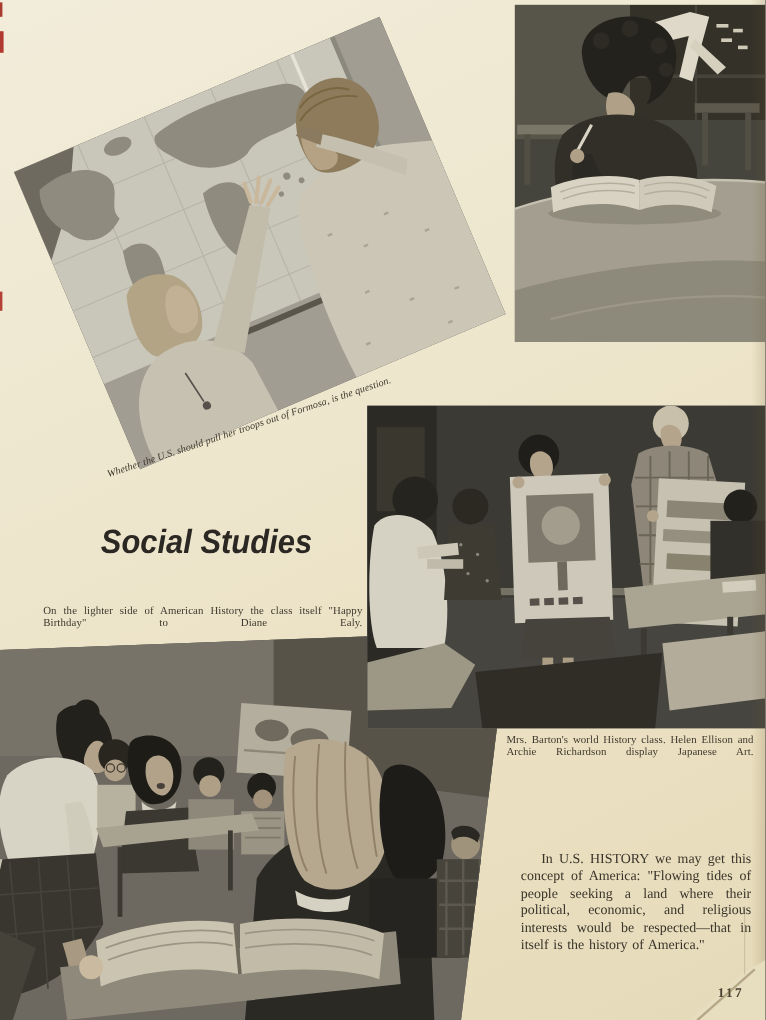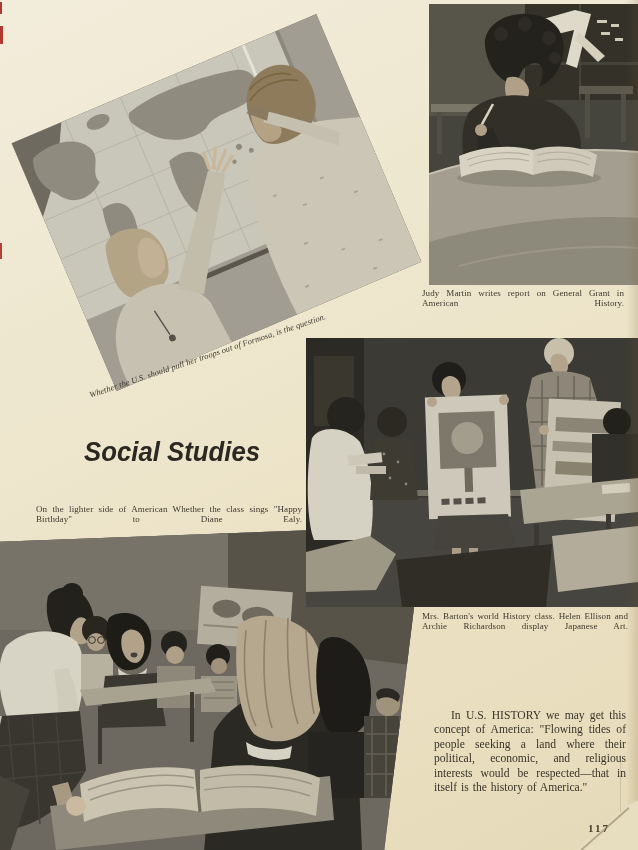--- a/index.html
+++ b/index.html
@@ -25,21 +25,21 @@
     font-family:"Liberation Sans",sans-serif;font-weight:bold;font-style:italic;
     font-size:28px;color:#2b2823;transform:scaleX(.92);transform-origin:left center;
     letter-spacing:0;z-index:5;white-space:nowrap;
   }
   .quote{
     position:absolute;left:434px;top:697px;width:192px;
     font-size:11.6px;line-height:14.5px;text-align:justify;text-indent:17px;
     color:#3a342b;z-index:5;word-spacing:1px;
   }
   .pagenum{
-    position:absolute;left:578px;top:822px;width:42px;text-align:center;
+    position:absolute;left:578px;top:822px;width:42px;text-align:right;
     font-size:11px;font-weight:bold;letter-spacing:2px;color:#4a4030;z-index:7;
   }
   
   .photo-map{left:51px;top:68px;width:331px;height:269px;transform:rotate(-23deg);z-index:2;}
   .photo-judy{left:429px;top:4px;width:209px;height:281px;z-index:2;}
   .photo-art{left:306px;top:338px;width:332px;height:269px;z-index:3;}
   .photo-class{
     left:-12px;top:518px;width:446px;height:334px;z-index:1;
     clip-path:polygon(2px 24px,436px 8px,396px 334px,0px 334px);
   }
@@ -230,21 +230,20 @@
       <path d="M0,170 C60,150 150,142 209,148 L209,281 L0,281 Z" fill="#a39e8f"></path>
       <path d="M0,170 C60,150 150,142 209,148" stroke="#c6c1b0" stroke-width="2" fill="none"></path>
       <ellipse cx="100" cy="174" rx="72" ry="9" fill="#7e7a6c" opacity=".5"></ellipse>
       <path d="M30,152 C52,142 84,140 104,146 L104,171 C82,163 52,165 32,173 Z" fill="#d8d3c3"></path>
       <path d="M104,146 C124,140 152,142 168,151 L164,173 C146,165 122,165 104,171 Z" fill="#cfcaba"></path>
       <path d="M38,156 C58,148 84,147 100,151 M40,162 C60,154 84,153 100,157 M108,151 C126,146 148,148 162,155 M108,158 C126,153 148,155 160,161" stroke="#b4ae9e" stroke-width="1.2" fill="none"></path>
       <path d="M0,238 C70,218 150,210 209,214 L209,281 L0,281 Z" fill="#8e8a7b"></path>
       <path d="M30,262 C90,246 160,240 209,244" stroke="#9c9788" stroke-width="2" fill="none"></path>
     </svg>
   </figure>
-  <div class="cap" style="left:422px;top:288px;width:202px;">Judy Martin writes report on General Grant in American History.</div>
 
   <figure class="photo photo-art">
     <svg viewBox="0 0 332 269">
       <rect width="332" height="269" fill="#474540"></rect>
       <rect x="58" y="0" width="274" height="160" fill="#3b3a34"></rect>
       <rect x="70" y="152" width="262" height="6" fill="#847f70" opacity=".8"></rect>
       <rect x="0" y="0" width="58" height="216" fill="#2c2a25"></rect>
       <rect x="8" y="18" width="40" height="70" fill="#3a372f"></rect>
       <rect x="8" y="100" width="40" height="84" fill="#37342c"></rect>
 
@@ -310,21 +309,21 @@
       <rect x="300" y="176" width="5" height="44" fill="#3c3933"></rect>
       <path d="M246,198 L332,188 L332,244 L252,254 Z" fill="#b3ac9a"></path>
       <rect x="296" y="146" width="28" height="9" fill="#d2cdbd" transform="rotate(-4 310 150)"></rect>
       <path d="M0,214 L64,198 L90,216 L70,252 L0,254 Z" fill="#9d9786"></path>
       <path d="M90,222 L246,206 L240,269 L96,269 Z" fill="#302d27"></path>
     </svg>
   </figure>
   <div class="cap" style="left:422px;top:611px;width:206px;">Mrs. Barton's world History class. Helen Ellison and Archie Richardson display Japanese Art.</div>
 
   <h1 class="sect-title">Social Studies</h1>
-  <div class="cap" style="left:36px;top:504px;width:266px;">On the lighter side of American Whether the class sings "Happy Birthday" to Diane Ealy.</div>
+  <div class="cap" style="left:36px;top:504px;width:266px;">On the lighter side of American History the class itself "Happy Birthday" to Diane Ealy.</div>
 
   <p class="quote">In U.S. HISTORY we may get this concept of America: "Flowing tides of people seeking a land where their political, economic, and religious interests would be respected—that in itself is the history of America."</p>
 
   <div class="pagenum">117</div>
 
   <div class="edge-right"></div>
   <div class="corner-tri"></div>
   <div class="corner-line"></div>
   <div class="edge-vline"></div>
   <div class="spine-speck sp1"></div>

